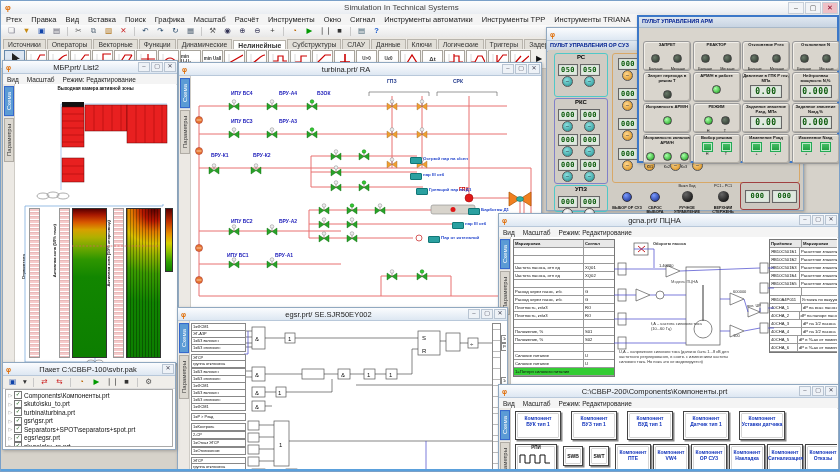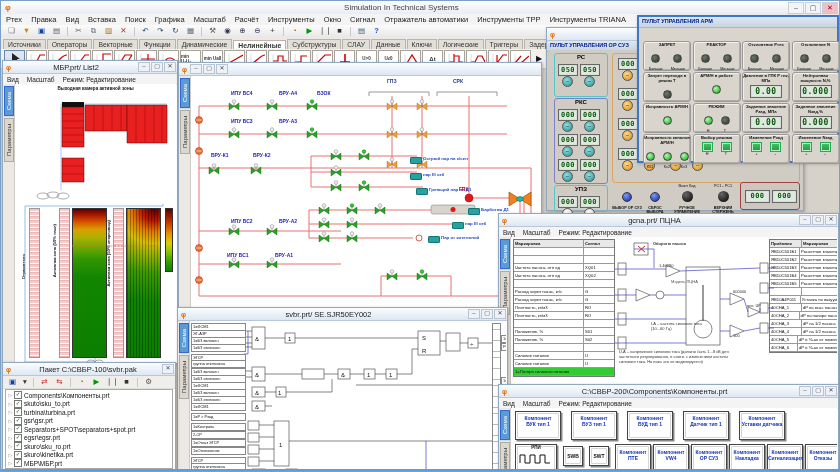--- a/index.html
+++ b/index.html
@@ -136,21 +136,21 @@
       <span>Правка</span>
       <span>Вид</span>
       <span>Вставка</span>
       <span>Поиск</span>
       <span>Графика</span>
       <span>Масштаб</span>
       <span>Расчёт</span>
       <span>Инструменты</span>
       <span>Окно</span>
       <span>Сигнал</span>
-      <span>Отражатель автоматики</span>
+      <span>Инструменты автоматики</span>
       <span>Инструменты ТРР</span>
       <span>Инструменты TRIANA</span>
     </div>
   <div id="toolbar">
       <div class="tbi" style="color: rgb(102, 102, 119);">❏</div>
       <div class="tbi" style="color: rgb(199, 138, 16);">▼</div>
       <div class="tbi" style="color: rgb(17, 68, 170);">▣</div>
       <div class="tbi" style="color: rgb(85, 85, 102);">▤</div>
       <div class="tbsep"></div>
       <div class="tbi" style="color: rgb(85, 85, 85);">✂</div>
@@ -388,21 +388,21 @@
         </g>
         <line x1="57" y1="44" x2="144" y2="44" stroke="#e06060" stroke-width="0.7" stroke-dasharray="2,1.5"></line>
         <g fill="none" stroke="#777" stroke-width="0.6">
           <ellipse cx="76" cy="160" rx="4" ry="2"></ellipse>
             <ellipse cx="84" cy="160" rx="4" ry="2"></ellipse>
         </g>
       </svg>
     </div>
   </div>
 
-  <div class="win" id="w-pak" style="left:1px;top:361px;width:174px;height:110px;z-index:6">
+  <div class="win" id="w-pak" style="left:1px;top:361px;width:174px;height:88px;z-index:6">
     <div class="tbarw">
       <span class="wicon">φ</span>
       <span class="ttl">Пакет  C:\СВБР-100\svbr.pak</span>
       <div class="wb">✕</div>
     </div>
     <div style="height:12px;display:flex;align-items:center;background:#f0eeea;border-bottom:1px solid #ddd;padding-left:2px">
       <div class="tbi" style="color:#1144aa">▣</div>
       <div class="tbi" style="width:6px;color:#333">▾</div>
       <div class="tbsep"></div>
       <div class="tbi" style="color:#c22">⇄</div>
@@ -465,20 +465,21 @@
           <div class="tri">▷</div>
           <div class="cb">✓</div>
           <span>gcna\gcna.prt</span>
         </div>
       </div>
   </div>
 
   <div class="win" id="w-turb" style="left:177px;top:61px;width:364px;height:246px;z-index:2">
     <div class="tbarw">
       <span class="wicon">φ</span>
+      <span class="ttl">turbina.prt/ RA</span>
       <div class="wb">–</div>
       <div class="wb">▢</div>
       <div class="wb">✕</div>
     </div>
     <div class="vtabs" id="turb-vtabs" style="top:13px;bottom:0">
         <div class="vt on">Схема</div>
         <div class="vt">Параметры</div>
       </div>
     <div id="turb-canvas" style="position:absolute;left:12px;top:13px;right:1px;bottom:1px;background:#fff;overflow:hidden">
       <svg width="350" height="232">
@@ -622,21 +623,21 @@
           <div class="taglbl" style="left: 274px; top: 145px;">пар III отб</div>
           <div class="tagbox" style="left: 237px; top: 160px;"></div>
           <div class="taglbl" style="left: 250px; top: 159px;">Пар от котельной</div>
         </div>
     </div>
   </div>
 
   <div class="win" id="w-egsr" style="left:176px;top:306px;width:331px;height:166px;z-index:5">
     <div class="tbarw">
       <span class="wicon">φ</span>
-      <span class="ttl">svbr.prt/ SE.SJR50EY002</span>
+      <span class="ttl">egsr.prt/ SE.SJR50EY002</span>
       <div class="wb">–</div>
       <div class="wb">▢</div>
       <div class="wb">✕</div>
     </div>
     <div class="vtabs" id="egsr-vtabs" style="top:13px;bottom:0">
         <div class="vt on">Схема</div>
         <div class="vt">Параметры</div>
       </div>
     <div class="dotgrid" id="egsr-canvas" style="position:absolute;left:12px;top:13px;right:1px;bottom:1px;overflow:hidden">
       <svg width="318" height="152" style="position:absolute;left:0;top:0">

